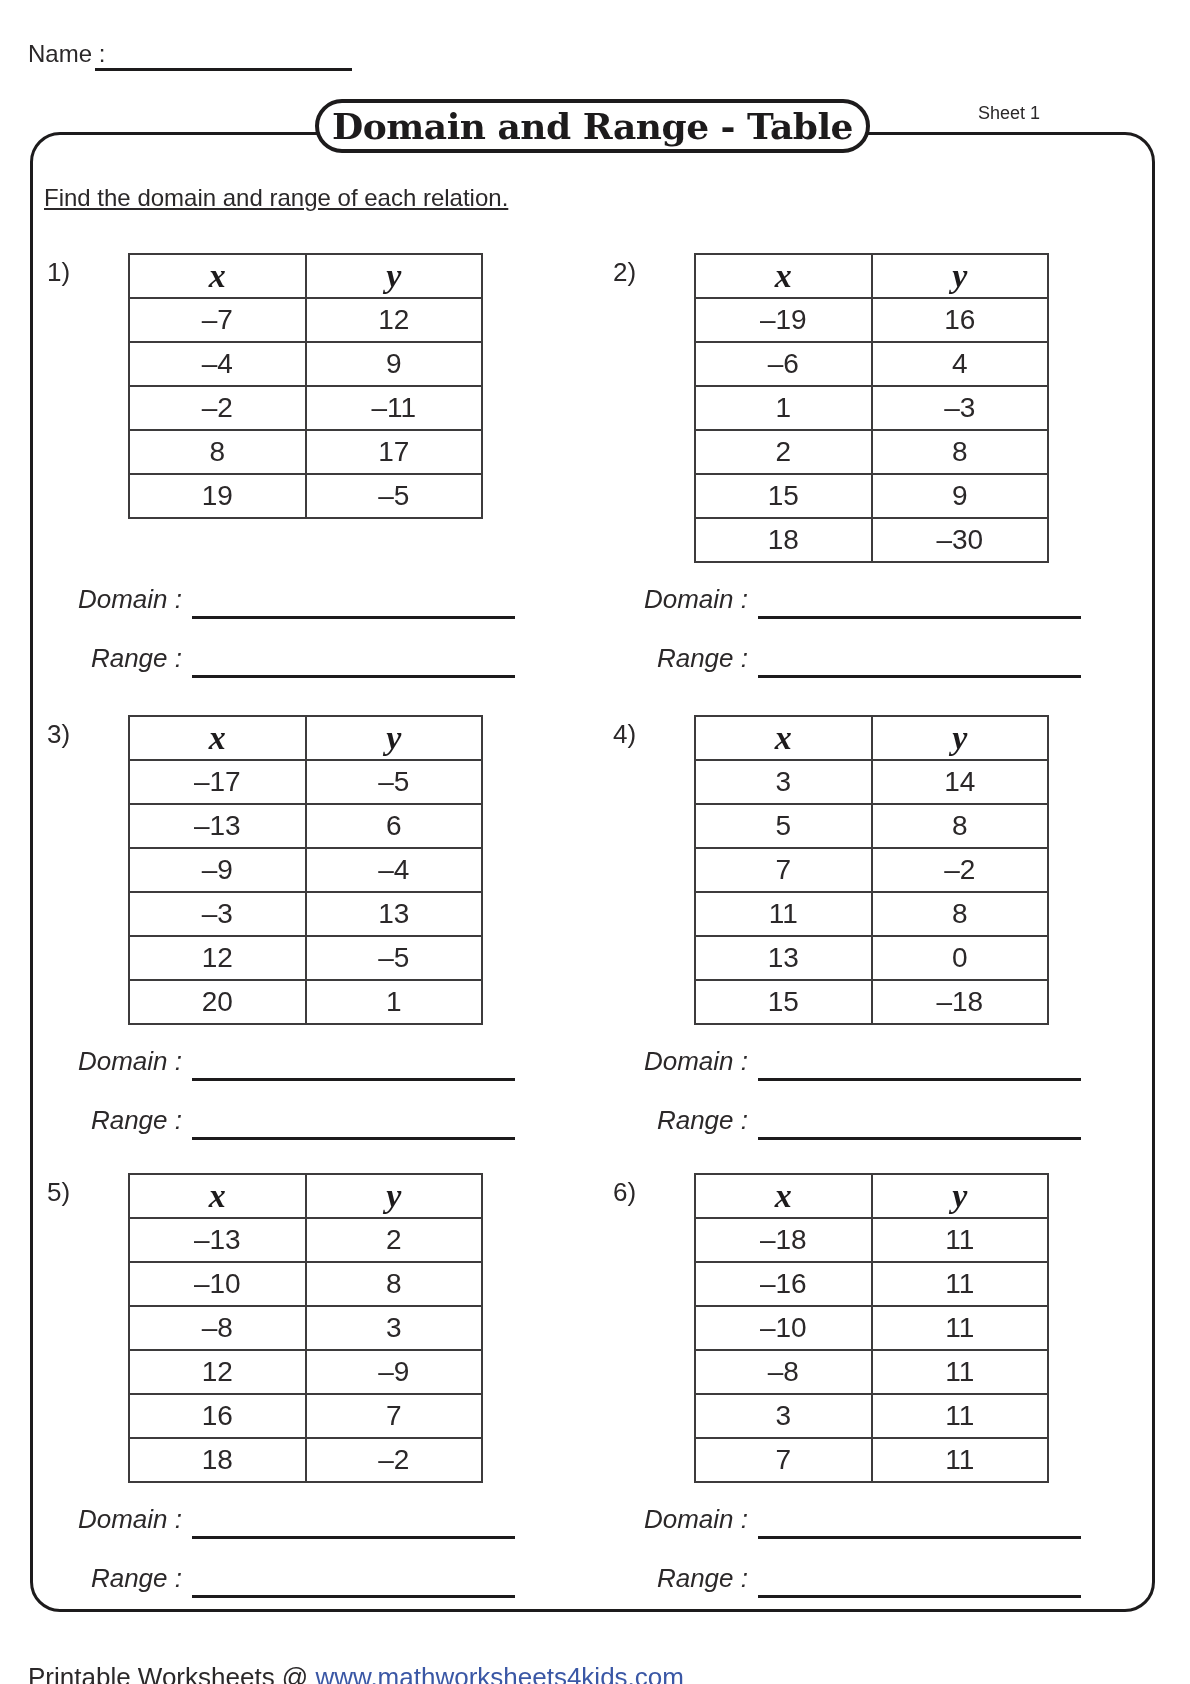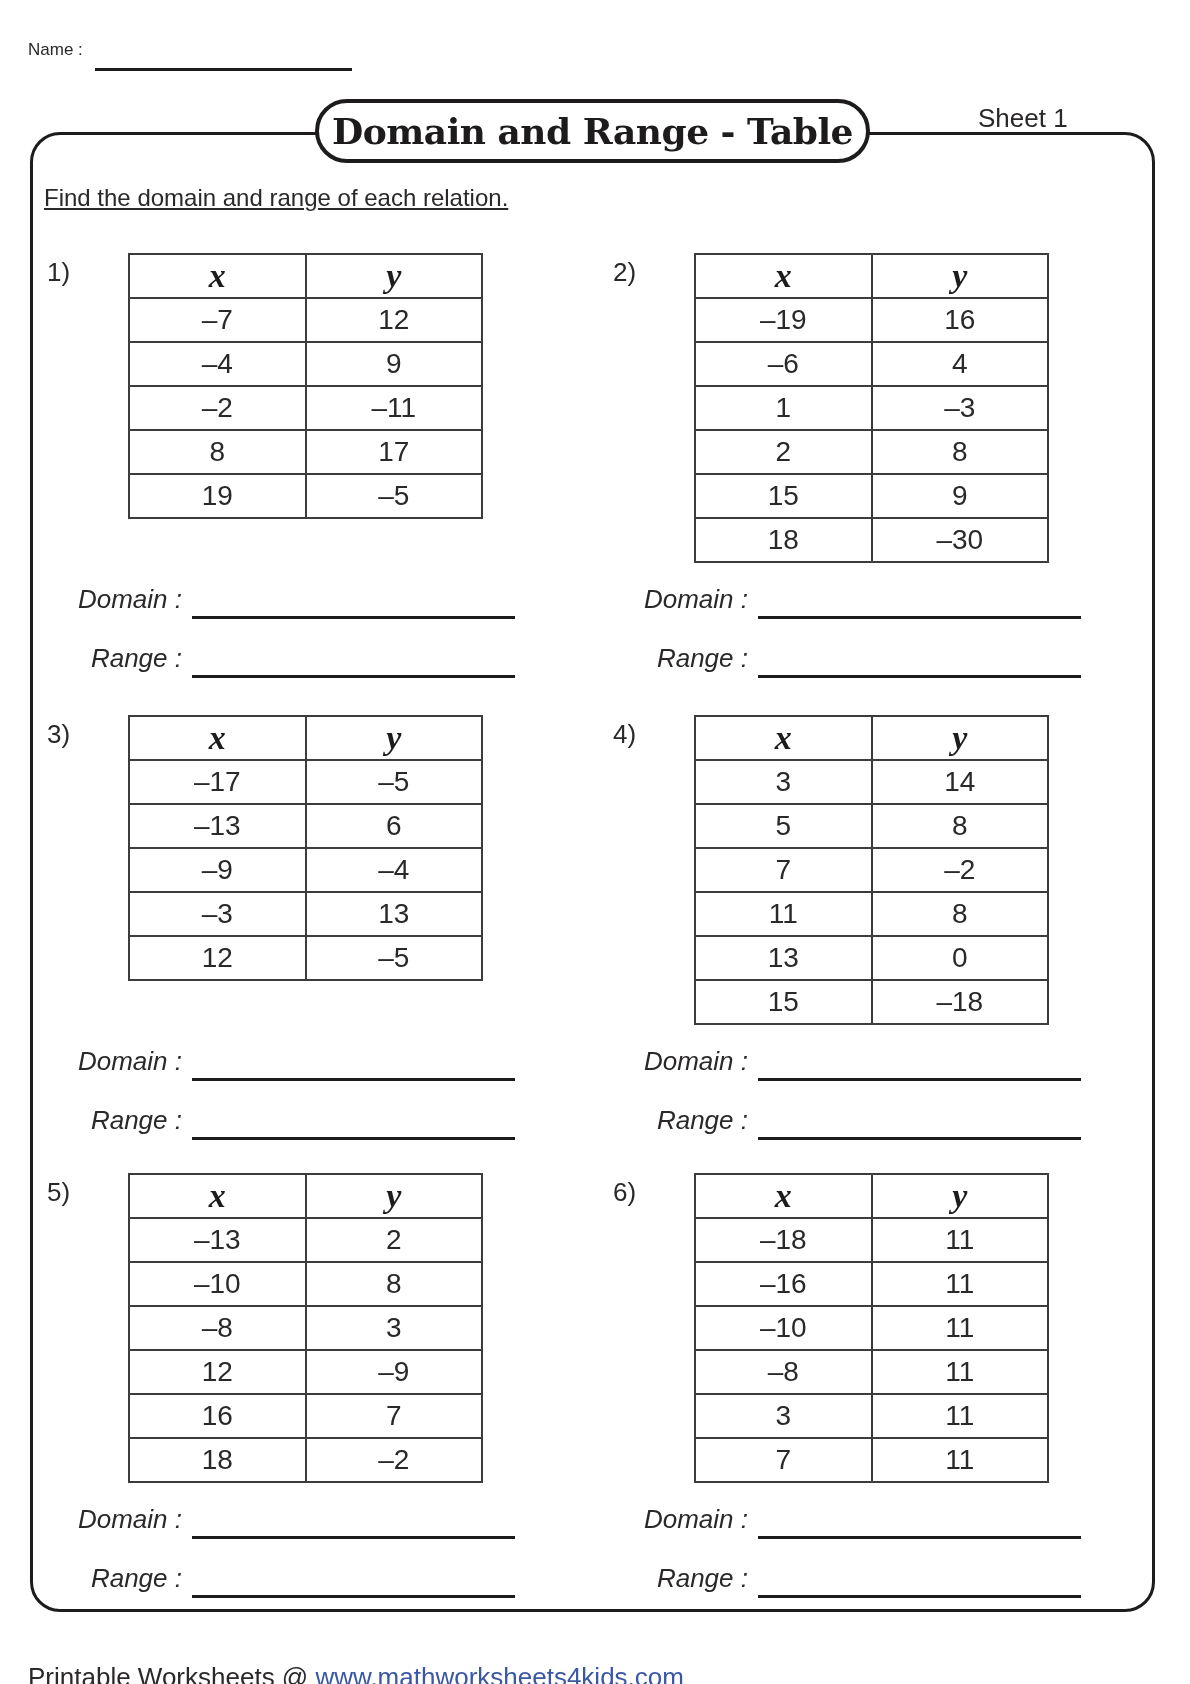--- a/index.html
+++ b/index.html
@@ -1,29 +1,29 @@
 <!DOCTYPE html>
 <html><head>
 <meta charset="utf-8">
 <style>
   html,body{margin:0;padding:0;}
   body{
     width:1190px;height:1684px;position:relative;background:#ffffff;
     font-family:"Liberation Sans", sans-serif;color:#2b2829;overflow:hidden;
   }
   
-  .name-label{position:absolute;left:28px;top:40px;font-size:17px;}
+  .name-label{position:absolute;left:28px;top:40px;font-size:24px;}
   .name-line{position:absolute;left:95px;top:68px;width:257px;height:3px;background:#1d1b1c;}
-  .sheet-label{position:absolute;left:978px;top:103px;font-size:26px;}
+  .sheet-label{position:absolute;left:978px;top:103px;font-size:18px;}
   .main-frame{
     position:absolute;left:30px;top:132px;width:1125px;height:1480px;
     border:3px solid #1d1b1c;border-radius:30px;box-sizing:border-box;background:#fff;
   }
   .title-box{
-    position:absolute;left:315px;top:99px;width:555px;height:64px;
+    position:absolute;left:315px;top:99px;width:555px;height:54px;
     border:4px solid #1d1b1c;border-radius:33px;background:#fff;box-sizing:border-box;
     display:flex;align-items:center;justify-content:center;z-index:3;
   }
   .title-text{
     font-family:"DejaVu Serif", serif;font-weight:bold;font-size:36px;color:#1d1b1c;
     letter-spacing:-0.5px;white-space:nowrap;
   }
   .instruction{position:absolute;left:44px;top:184px;font-size:24px;z-index:2;text-decoration:underline;}
   
   .q{position:absolute;width:470px;height:430px;z-index:2;}
@@ -162,20 +162,24 @@
       <td>–4</td>
     </tr>
     <tr>
       <td>–3</td>
       <td>13</td>
     </tr>
     <tr>
       <td>12</td>
       <td>–5</td>
     </tr>
+    <tr>
+      <td>20</td>
+      <td>1</td>
+    </tr>
   </tbody>
     </table>
   <div class="ans-label domain">Domain :</div>
   <div class="blank domain"></div>
   <div class="ans-label range">Range :</div>
   <div class="blank range"></div>
 </div>
 
 <div class="q" style="left:613px;top:715px;">
   <div class="q-num">4)</div>

